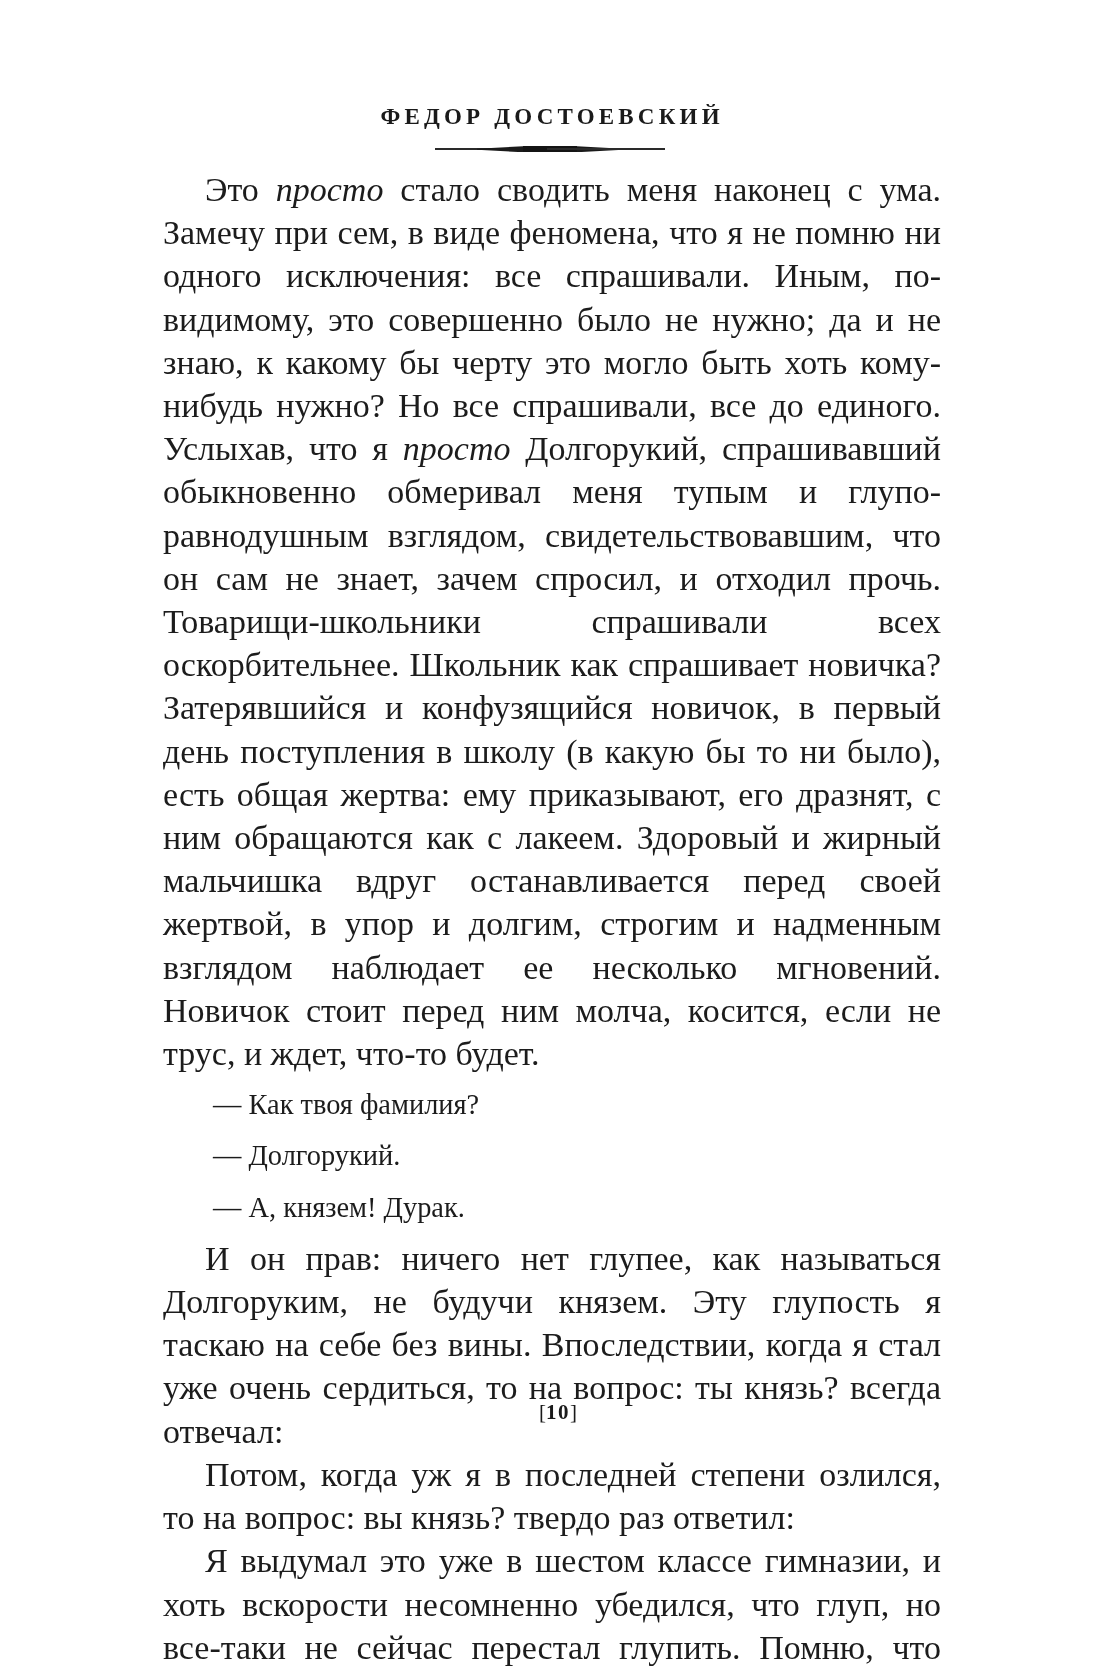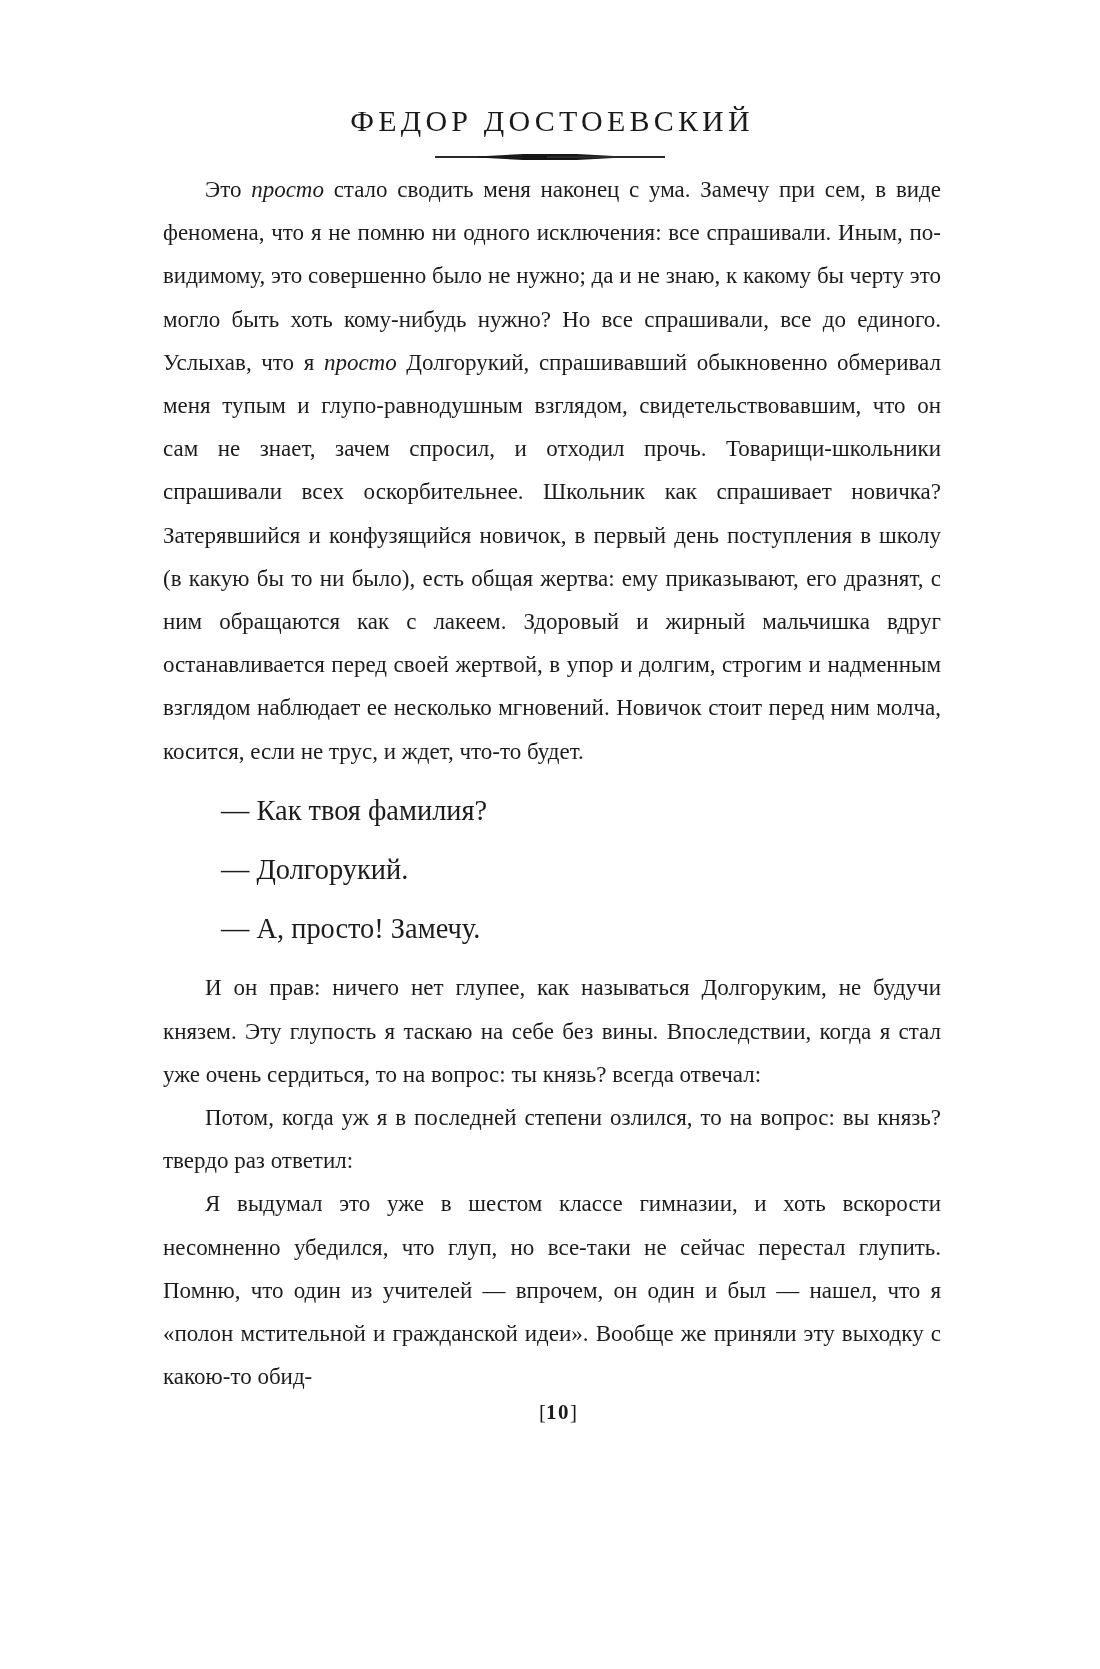--- a/index.html
+++ b/index.html
@@ -27,22 +27,22 @@
   
   .running-head-zone {
     position: absolute;
     left: 0;
     top: 104px;
     width: 1100px;
     text-align: center;
   }
   .running-head {
     font-family: "Liberation Serif", "DejaVu Serif", serif;
-    font-weight: 400;
-    font-size: 30px;
+    font-weight: 700;
+    font-size: 23px;
     letter-spacing: 4.2px;
     color: #1a1a1a;
     line-height: 1.1;
     text-indent: 4.2px;
   }
 
   
   .head-rule {
     position: relative;
     width: 230px;
@@ -86,35 +86,35 @@
   
   .textblock {
     position: absolute;
     left: 163px;
     top: 168px;
     width: 778px;
   }
 
   p.body {
     margin: 0;
-    font-size: 23px;
+    font-size: 34px;
     line-height: 43.2px;
     text-align: justify;
     text-justify: inter-word;
     text-indent: 42px;
     hyphens: manual;
     word-spacing: 0px;
   }
   p.body em, span.ital {
     font-style: italic;
   }
 
   
   p.dialogue {
-    margin: 16px;
+    margin: 8px;
     font-size: 28.4px;
     line-height: 43.2px;
     text-align: left;
     text-indent: 42px;
     white-space: nowrap;
   }
 
   
   .folio {
     position: absolute;
@@ -148,21 +148,21 @@
       <span class="hair-right"></span>
     </div>
   </div>
 
   <div class="textblock">
 
     <p class="body" id="para-1"><span>Это </span><span class="ital">просто</span><span> стало сводить меня наконец с ума. Замечу при сем, в виде феномена, что я не помню ни одного исключения: все спрашивали. Иным, по-видимому, это совершенно было не нужно; да и не знаю, к какому бы черту это могло быть хоть кому-нибудь нужно? Но все спрашивали, все до единого. Услыхав, что я </span><span class="ital">просто</span><span> Долгорукий, спрашивавший обыкновенно обмеривал меня тупым и глупо-равнодушным взглядом, свидетельствовавшим, что он сам не знает, зачем спросил, и отходил прочь. Товарищи-школьники спрашивали всех оскорбительнее. Школьник как спрашивает новичка? Затерявшийся и конфузящийся новичок, в первый день поступления в школу (в какую бы то ни было), есть общая жертва: ему приказывают, его дразнят, с ним обращаются как с лакеем. Здоровый и жирный мальчишка вдруг останавливается перед своей жертвой, в упор и долгим, строгим и надменным взглядом наблюдает ее несколько мгновений. Новичок стоит перед ним молча, косится, если не трус, и ждет, что-то будет.</span></p>
 
     <p class="dialogue">—  Как твоя фамилия?</p>
     <p class="dialogue">—  Долгорукий.</p>
-    <p class="dialogue">—  А, просто! Замечу.</p>
+    <p class="dialogue">—  А, князем! Дурак.</p>
 
     <p class="body" id="para-2"><span>И он прав: ничего нет глупее, как называться Долгоруким, не будучи князем. Эту глупость я таскаю на себе без вины. Впоследствии, когда я стал уже очень сердиться, то на вопрос: ты князь? всегда отвечал:</span></p>
 
 
     <p class="body" id="para-3"><span>Потом, когда уж я в последней степени озлился, то на вопрос: вы князь? твердо раз ответил:</span></p>
 
 
     <p class="body" id="para-5"><span>Я выдумал это уже в шестом классе гимназии, и хоть вскорости несомненно убедился, что глуп, но все-таки не сейчас перестал глупить. Помню, что один из учителей — впрочем, он один и был — нашел, что я «полон мстительной и гражданской идеи». Вообще же приняли эту выходку с какою-то обид-</span></p>
 
   </div>

